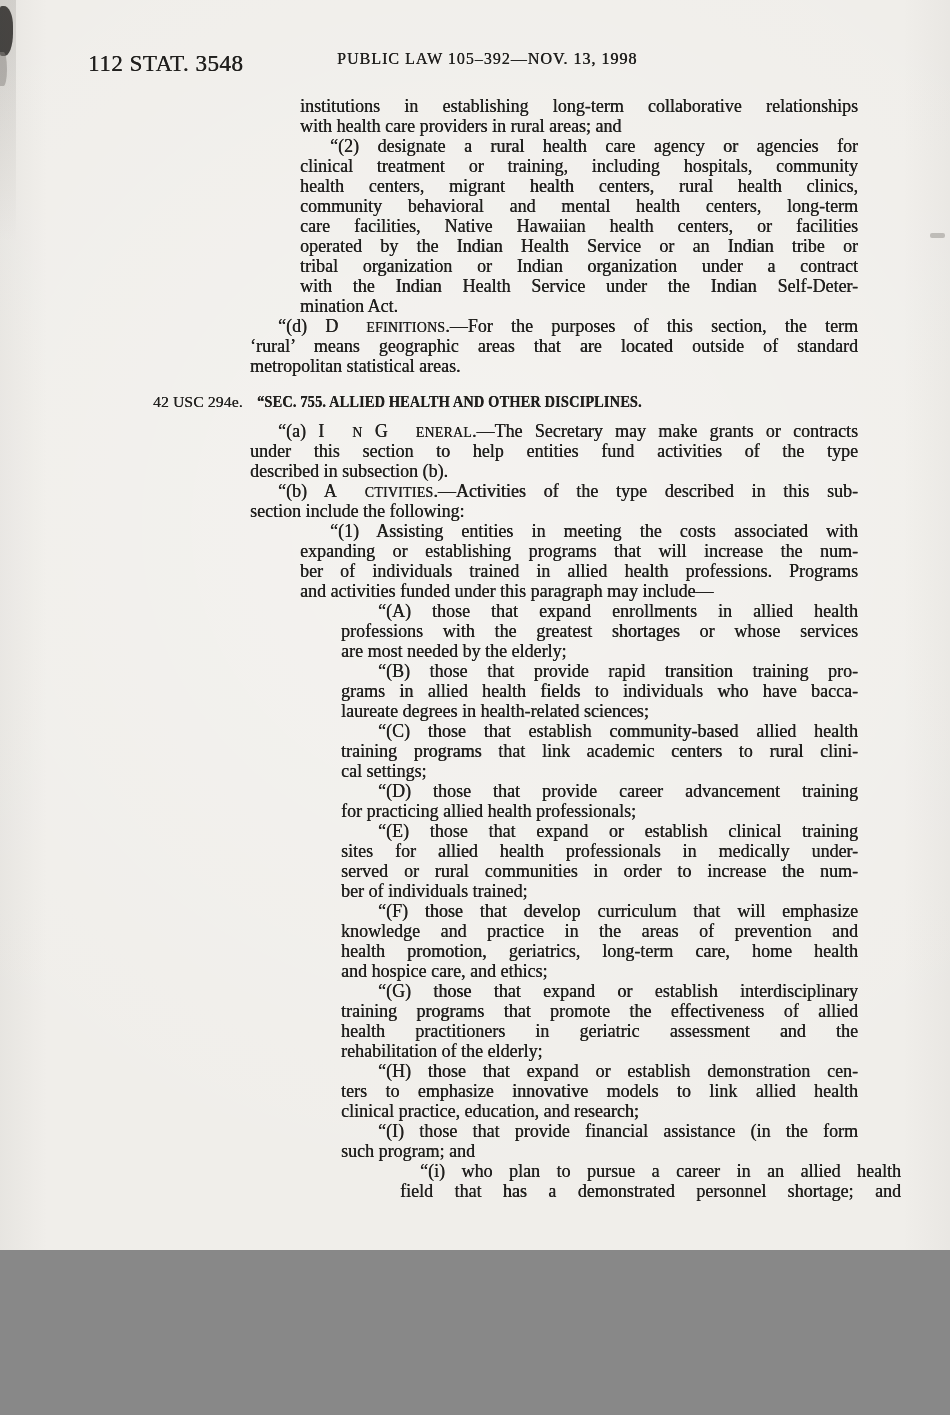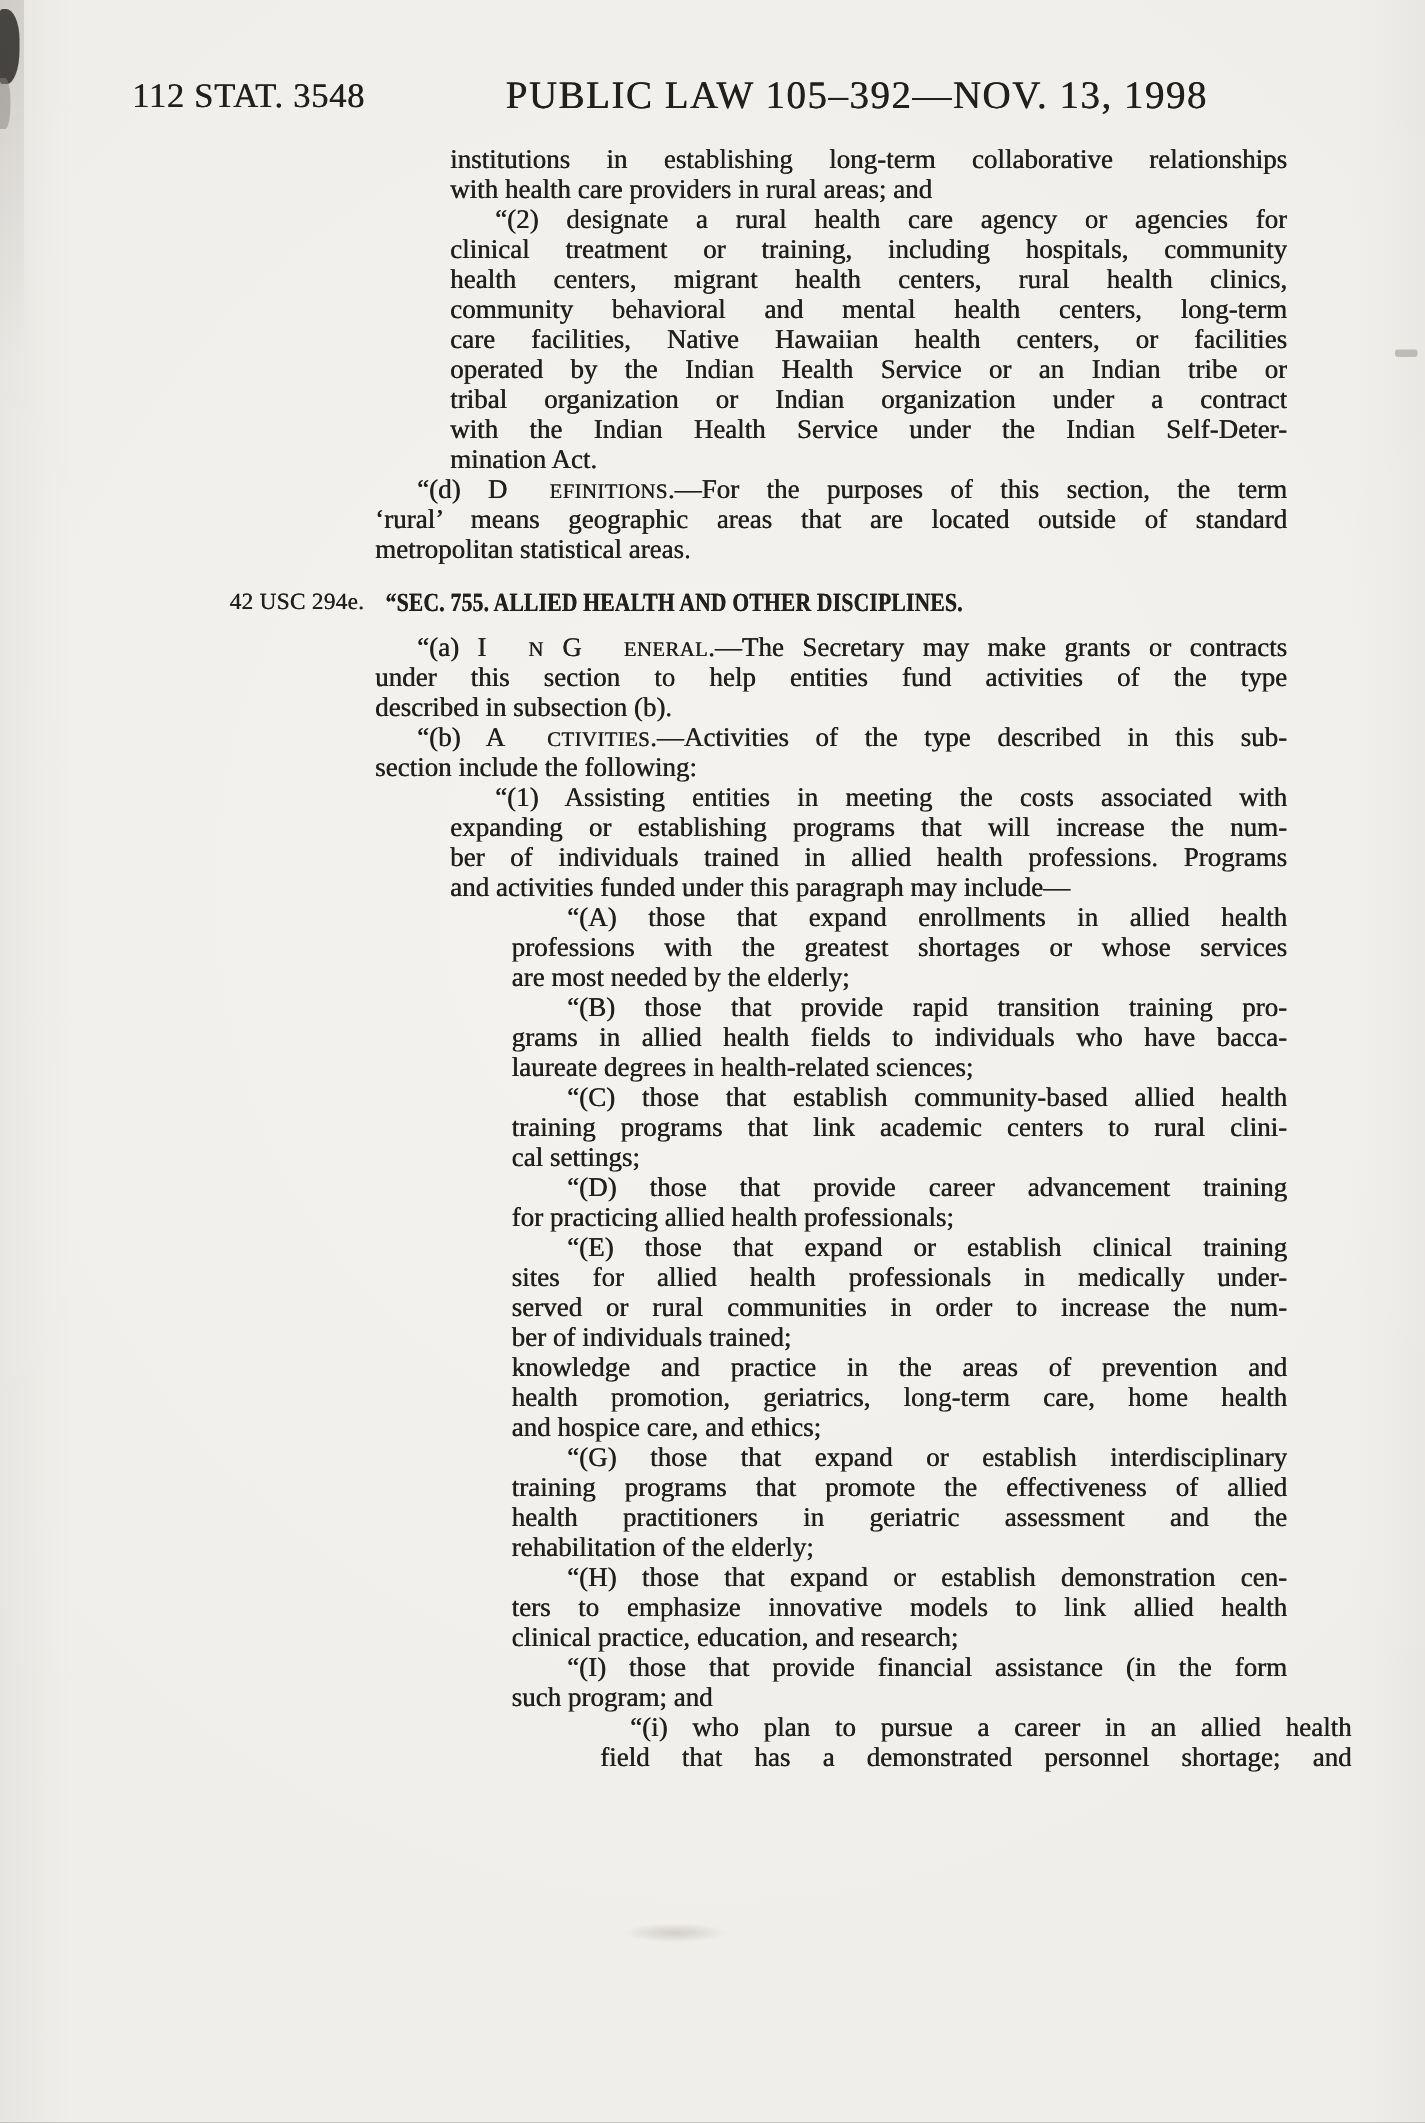--- a/index.html
+++ b/index.html
@@ -1,39 +1,39 @@
 <!DOCTYPE html>
 <html><head>
 <meta charset="utf-8">
 <style>
   html,body { margin:0; padding:0; }
   body { background:#888; }
   .page {
     position:relative;
-    width:950px; height:1415px;
+    width:950px; height:1250px;
     margin:0;
     background:
       radial-gradient(120% 90% at 50% 42%, rgba(255,255,255,0.28), rgba(255,255,255,0) 62%),
       linear-gradient(90deg, rgba(60,55,50,0.05), rgba(0,0,0,0) 5%, rgba(0,0,0,0) 95%, rgba(60,55,50,0.04)),
       #f0eeea;
     overflow:hidden;
     font-family:"Liberation Serif", serif;
     color:#21201e;
     text-decoration:underline;
   }
   
   .hdr-stat {
     position:absolute; left:88px; top:52px;
     font-size:23px; line-height:1; letter-spacing:0.5px;
     text-shadow:0.35px 0 0 currentColor;
     white-space:nowrap;
   }
   .hdr-title {
     position:absolute; left:337px; top:51px;
-    font-size:26px; line-height:1; letter-spacing:1px;
+    font-size:16px; line-height:1; letter-spacing:1px;
     text-shadow:0.35px 0 0 currentColor;
     white-space:nowrap;
   }
   
   .text-block { position:absolute; top:96px; left:0; right:0; font-size:18px;padding-left:35px; }
   .para { text-shadow:0.3px 0 0 currentColor; }
   .para.lvl0 { margin-left:215px; margin-right:92px; --fi:28px; }
   .para.lvl1 { margin-left:265px; margin-right:92px; --fi:30px; }
   .para.lvl2 { margin-left:306px; margin-right:92px; --fi:37px; }
   .para.lvl3 { margin-left:365px; margin-right:49px; --fi:20px; }
@@ -141,20 +141,21 @@
         <div class="line first">“(D) those that provide career advancement training</div>
         <div class="line last">for practicing allied health professionals;</div>
       </div>
       <div class="para lvl2">
         <div class="line first">“(E) those that expand or establish clinical training</div>
         <div class="line">sites for allied health professionals in medically under-</div>
         <div class="line">served or rural communities in order to increase the num-</div>
         <div class="line last">ber of individuals trained;</div>
       </div>
       <div class="para lvl2">
+        <div class="line first">“(F) those that develop curriculum that will emphasize</div>
         <div class="line">knowledge and practice in the areas of prevention and</div>
         <div class="line">health promotion, geriatrics, long-term care, home health</div>
         <div class="line last">and hospice care, and ethics;</div>
       </div>
       <div class="para lvl2">
         <div class="line first">“(G) those that expand or establish interdisciplinary</div>
         <div class="line">training programs that promote the effectiveness of allied</div>
         <div class="line">health practitioners in geriatric assessment and the</div>
         <div class="line last">rehabilitation of the elderly;</div>
       </div>

